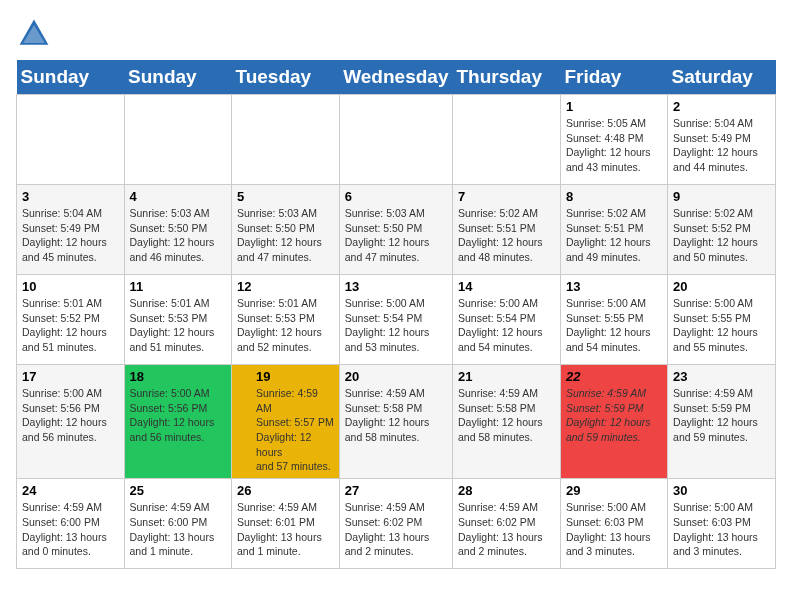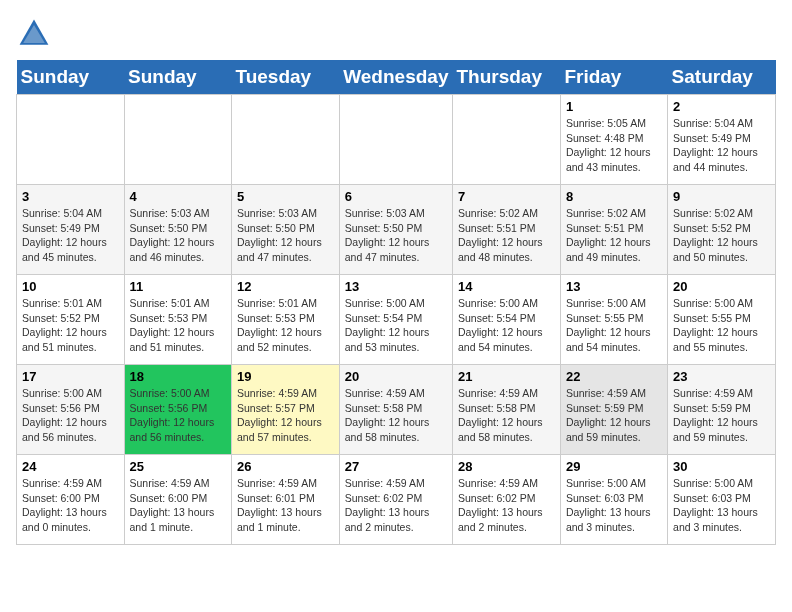--- a/index.html
+++ b/index.html
@@ -257,42 +257,42 @@
 Daylight: 12 hours
 and 56 minutes.</div>
         </td>
         <td style="background: #22c55e;">
           <div class="day-num">18</div>
           <div class="day-info" style="white-space: pre-line;">Sunrise: 5:00 AM
 Sunset: 5:56 PM
 Daylight: 12 hours
 and 56 minutes.</div>
         </td>
-        <td style="background: #fef9c3;">
+        <td style="background: #eab308; padding-left: 24px;">
           <div class="day-num">19</div>
           <div class="day-info" style="white-space: pre-line;">Sunrise: 4:59 AM
 Sunset: 5:57 PM
 Daylight: 12 hours
 and 57 minutes.</div>
         </td>
         <td style="background: rgb(245, 245, 245);">
           <div class="day-num">20</div>
           <div class="day-info" style="white-space: pre-line;">Sunrise: 4:59 AM
 Sunset: 5:58 PM
 Daylight: 12 hours
 and 58 minutes.</div>
         </td>
         <td style="background: rgb(245, 245, 245);">
           <div class="day-num">21</div>
           <div class="day-info" style="white-space: pre-line;">Sunrise: 4:59 AM
 Sunset: 5:58 PM
 Daylight: 12 hours
 and 58 minutes.</div>
         </td>
-        <td style="background: #e5e5e5;">
+        <td style="background: #ef4444; font-style: italic;">
           <div class="day-num">22</div>
           <div class="day-info" style="white-space: pre-line;">Sunrise: 4:59 AM
 Sunset: 5:59 PM
 Daylight: 12 hours
 and 59 minutes.</div>
         </td>
         <td style="background: rgb(245, 245, 245);">
           <div class="day-num">23</div>
           <div class="day-info" style="white-space: pre-line;">Sunrise: 4:59 AM
 Sunset: 5:59 PM

